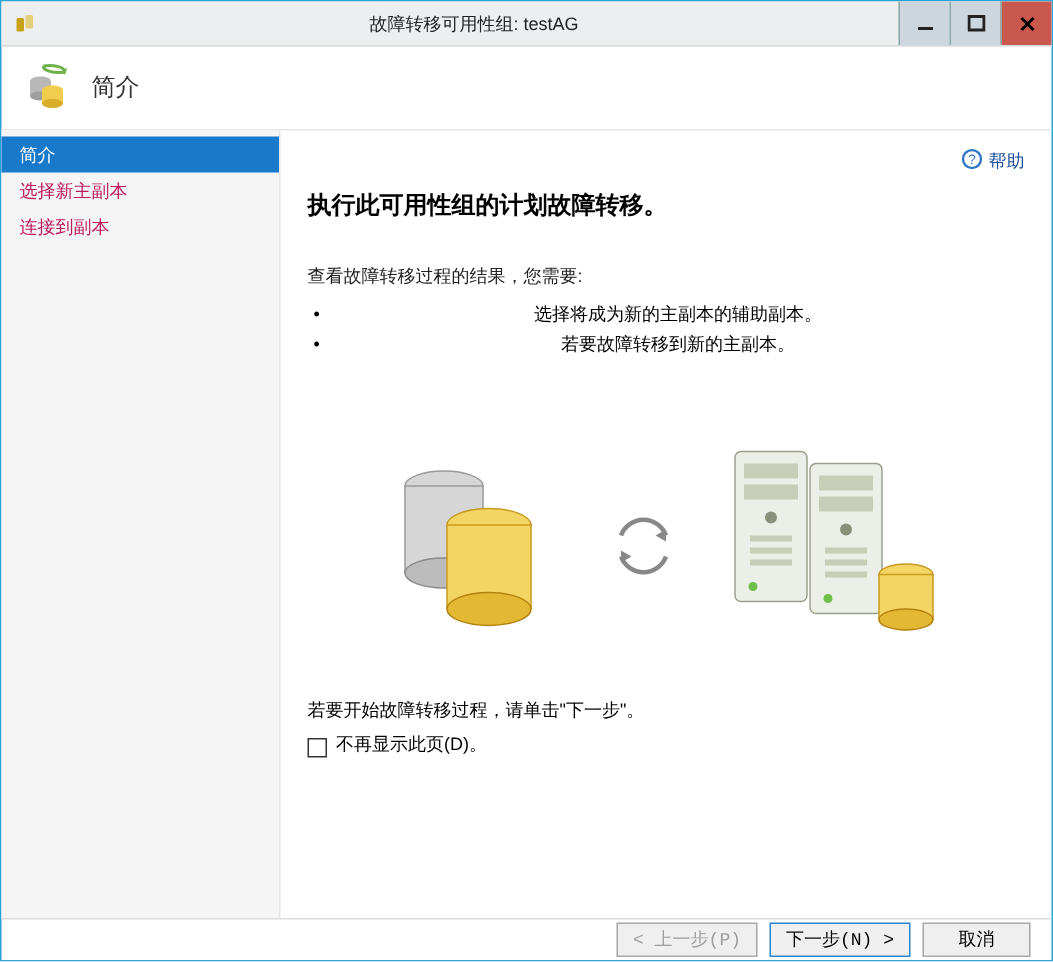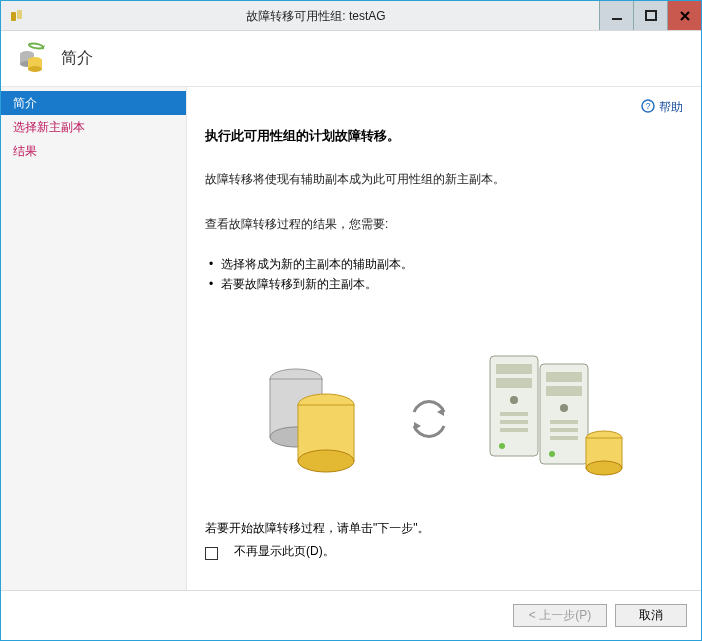--- a/index.html
+++ b/index.html
@@ -16,29 +16,29 @@
   
   .header-band { height:56px; display:flex; align-items:center; padding:0 14px; gap:12px; border-bottom:1px solid #e6e6e6; }
   .header-title { font-size:16px; color:#333; }
   
   .body { flex:1; display:flex; min-height:0; }
   .sidebar { width:186px; background:#f5f5f5; border-right:1px solid #e6e6e6; padding-top:4px; }
   .nav-item { height:24px; line-height:24px; padding:0 12px; font-size:12px; color:#be185d; cursor:default; }
   .nav-item.active { background:#1979ca; color:#fff; }
   .content { flex:1; display:flex; flex-direction:column; padding:10px 18px 8px 18px; position:relative; }
   .help-row { height:20px; display:flex; justify-content:flex-end; align-items:center; gap:4px; color:#1a4e9e; font-size:12px; }
-  .main-text { margin-top:10px; font-weight:bold; font-size:13px; }
+  .main-text { margin-top:10px; font-weight:bold; font-size:16px; }
   .para { margin-top:26px; font-size:12px; color:#222; }
-  .sublist { margin-top:21px; }
+  .sublist { margin-top:6px;text-align:center; }
   .sublist .bullet { padding-left:16px; position:relative; line-height:20px; font-size:12px; }
   .sublist .bullet::before { content:"•"; position:absolute; left:4px; }
   .illustration { flex:0 0 auto; display:flex; align-items:center; justify-content:center; gap:30px; margin-top:60px; margin-bottom:30px; }
   .start-para { font-size:12px; margin-top:6px; }
-  .checkbox-row { margin-top:6px; display:flex; align-items:flex-end; gap:16px; font-size:12px; }
-  .footer { height:50px; border-top:1px solid #dcdcdc; display:flex; justify-content:flex-end; align-items:center; gap:8px; padding:0 14px; }
+  .checkbox-row { margin-top:6px; display:flex; align-items:flex-end; gap:6px; font-size:12px; }
+  .footer { height:28px; border-top:1px solid #dcdcdc; display:flex; justify-content:flex-end; align-items:center; gap:8px; padding:0 14px;font-family:Liberation Mono, monospace; }
   .btn { min-width:94px; height:23px; border:1px solid #a9a9a9; background:#efefef; font-size:12px; display:flex; align-items:center; justify-content:center; padding:0 8px; }
   .btn.disabled { color:#9d9d9d; }
   .btn.primary { border:1px solid #2a87d0; }
   .chk { width:13px; height:13px; border:1px solid #333; display:inline-block; }
 </style>
 </head>
 <body>
 
 <div class="window">
 
@@ -82,37 +82,36 @@
         <ellipse cx="20" cy="29" rx="7" ry="3" fill="#d7ad2a"></ellipse>
       </svg>
     </span>
     <span class="header-title">简介</span>
   </div>
 
   <div class="body">
     <div class="sidebar">
       <div class="nav-item active">简介</div>
       <div class="nav-item">选择新主副本</div>
-      <div class="nav-item">结果</div>
+      <div class="nav-item">连接到副本</div>
     </div>
 
     <div class="content">
       <div class="help-row">
         <span>
           <svg width="14" height="14" viewBox="0 0 14 14">
             <circle cx="7" cy="7" r="6" fill="none" stroke="#2a72c4" stroke-width="1.5"></circle>
             <text x="7" y="10" text-anchor="middle" font-size="9" fill="#2a72c4" font-family="Arial">?</text>
           </svg>
         </span>
         <span>帮助</span>
       </div>
 
       <div class="main-text">执行此可用性组的计划故障转移。</div>
 
-      <div class="para">故障转移将使现有辅助副本成为此可用性组的新主副本。</div>
 
       <div class="para" style="margin-top:28px;">查看故障转移过程的结果，您需要:</div>
       <div class="sublist">
         <div class="bullet">选择将成为新的主副本的辅助副本。</div>
         <div class="bullet">若要故障转移到新的主副本。</div>
       </div>
 
       <div class="illustration">
 
         <svg width="120" height="120" viewBox="0 0 120 120">
@@ -163,16 +162,17 @@
       <div class="start-para">若要开始故障转移过程，请单击"下一步"。</div>
       <div class="checkbox-row">
         <span class="chk"></span>
         <span>不再显示此页(D)。</span>
       </div>
     </div>
   </div>
 
   <div class="footer">
     <div class="btn disabled">&lt;  上一步(P)</div>
+    <div class="btn primary">下一步(N)  &gt;</div>
     <div class="btn" style="min-width:72px;">取消</div>
   </div>
 
 </div>
 
 </body></html>

